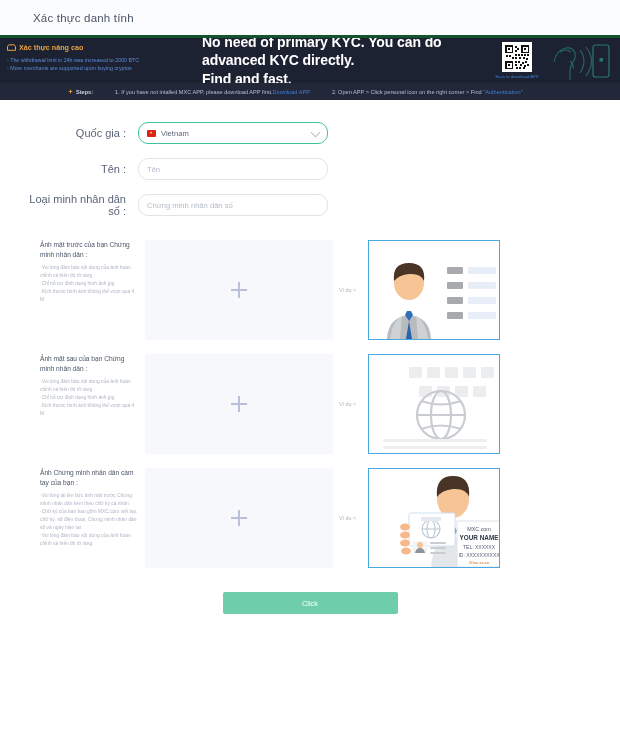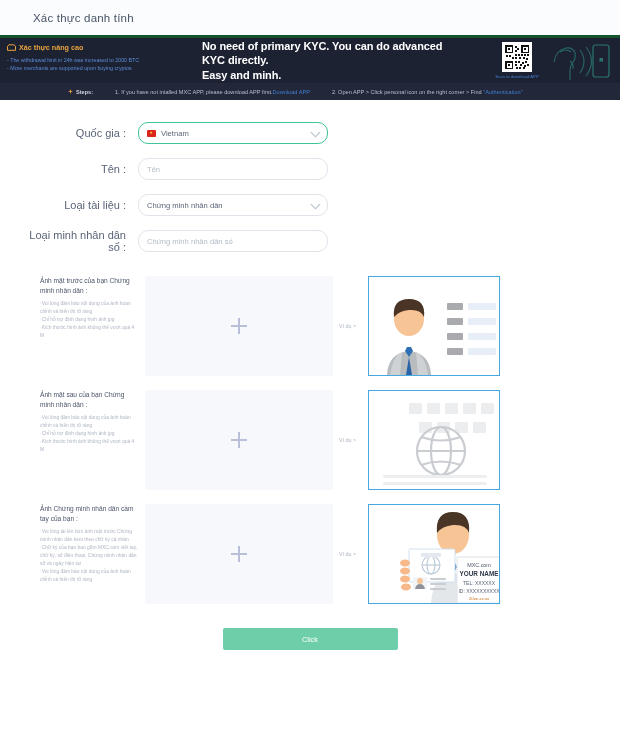--- a/index.html
+++ b/index.html
@@ -26,21 +26,21 @@
   }
   .banner-left{width:198px;padding:5px 8px 0 7px;box-sizing:border-box;position:relative;}
   .banner-left .adv{
     font-size:7.2px;font-weight:bold;color:#e8a33d;display:flex;align-items:center;gap:3px;
     margin-bottom:4px;
   }
   .badge-icon{display:inline-block;width:9px;height:7px;position:relative;}
   .banner-left .bul{font-size:5.3px;color:#5b8dd6;line-height:1.55;white-space:nowrap;}
   .banner-mid{flex:1;display:flex;align-items:center;padding-left:4px;}
   .banner-mid .headline{
-    color:#ffffff;font-size:11px;font-weight:bold;line-height:1.32;letter-spacing:-.1px;
+    color:#ffffff;font-size:14px;font-weight:bold;line-height:1.32;letter-spacing:-.1px;
   }
   .banner-right{width:155px;position:relative;display:flex;align-items:center;}
   .qr-wrap{position:absolute;left:22px;top:4px;text-align:center;width:60px;}
   .qr{width:30px;height:30px;margin:0 auto;background:#fff;padding:1px;box-sizing:border-box;}
   .qr-cap{font-size:4.3px;color:#3f7fd0;margin-top:2px;white-space:nowrap;}
   .phone-art{position:absolute;right:6px;top:2px;width:74px;height:42px;opacity:.75;}
 
   
   .steps{
     height:17px;background:#22273a;display:flex;align-items:center;
@@ -129,21 +129,21 @@
         </span>
         <span>Xác thực nâng cao</span>
       </div>
       <div class="bul">- The withdrawal limit in 24h was increased to 2000 BTC</div>
       <div class="bul">- More merchants are supported upon buying cryptos</div>
     </div>
 
     <div class="banner-mid">
       <div class="headline">
         <div>No need of primary KYC. You can do advanced KYC directly.</div>
-        <div>Easy and minh.</div>
+        <div>Find and fast.</div>
       </div>
     </div>
 
     <div class="banner-right">
       <div class="qr-wrap">
         <div class="qr">
           <svg width="28" height="28" viewBox="0 0 28 28" shape-rendering="crispEdges">
             <rect width="28" height="28" fill="#fff"></rect>
             <g fill="#111">
               <rect x="2" y="2" width="8" height="8"></rect>
@@ -234,27 +234,20 @@
       </div>
     </div>
 
     <div class="row">
       <div class="lab">Tên :</div>
       <div class="ctrl">
         <span class="ph">Tên</span>
       </div>
     </div>
 
-    <div class="row">
-      <div class="lab">Loại tài liệu :</div>
-      <div class="ctrl">
-        <span>Chứng minh nhân dân</span>
-        <span class="chev"></span>
-      </div>
-    </div>
 
     <div class="row">
       <div class="lab">Loại minh nhân dân số :</div>
       <div class="ctrl">
         <span class="ph">Chứng minh nhân dân  số</span>
       </div>
     </div>
   </div>
 
   <div class="up-block" style="margin-top:24px;">

